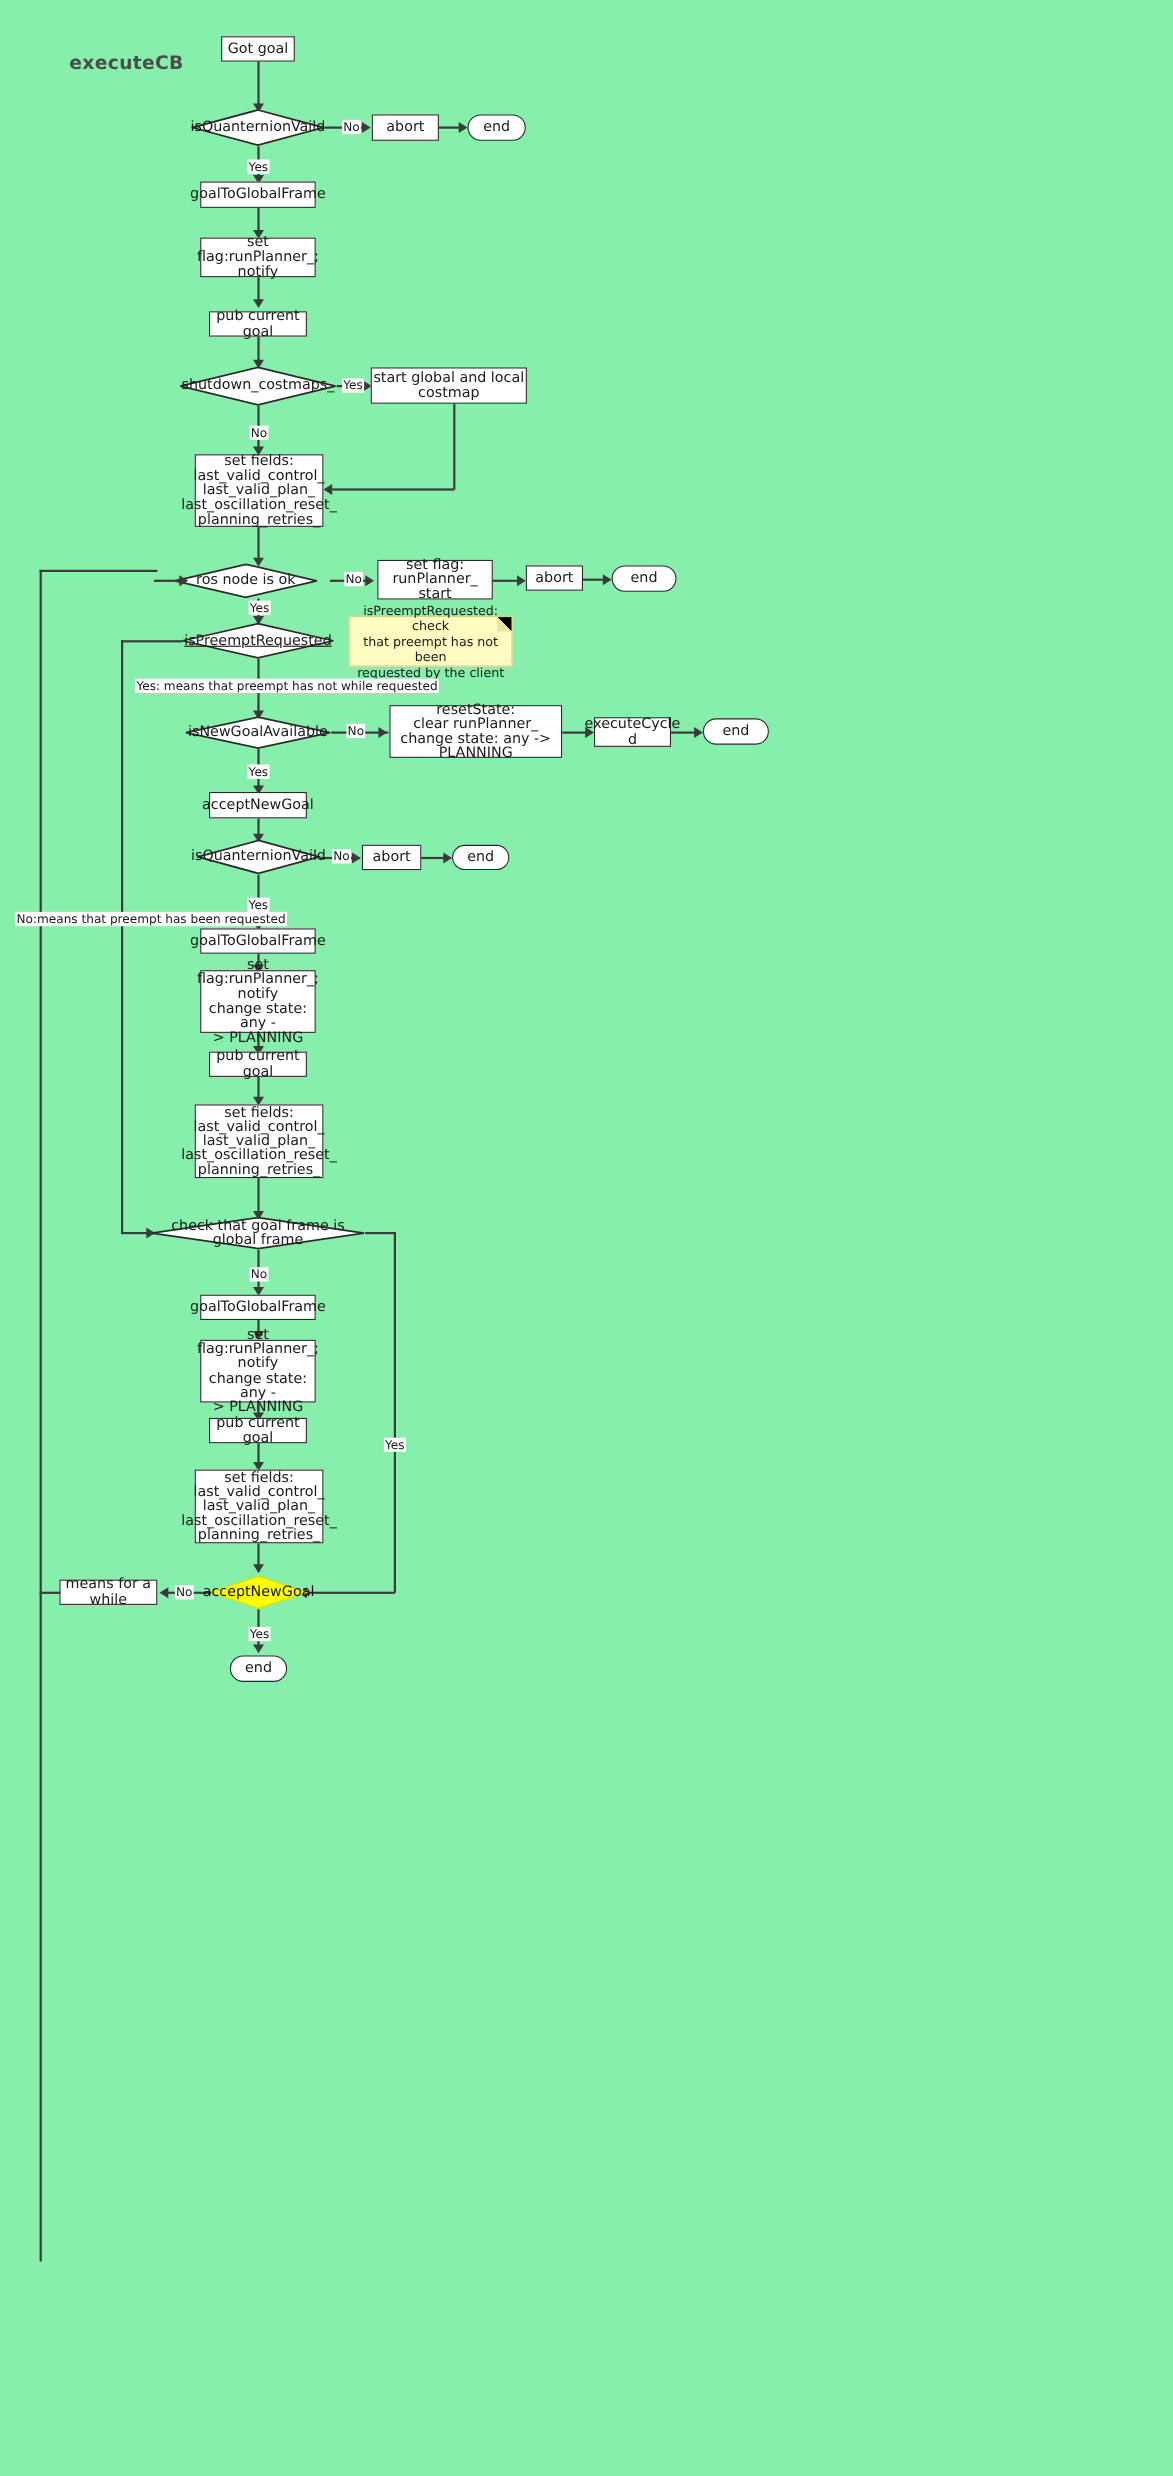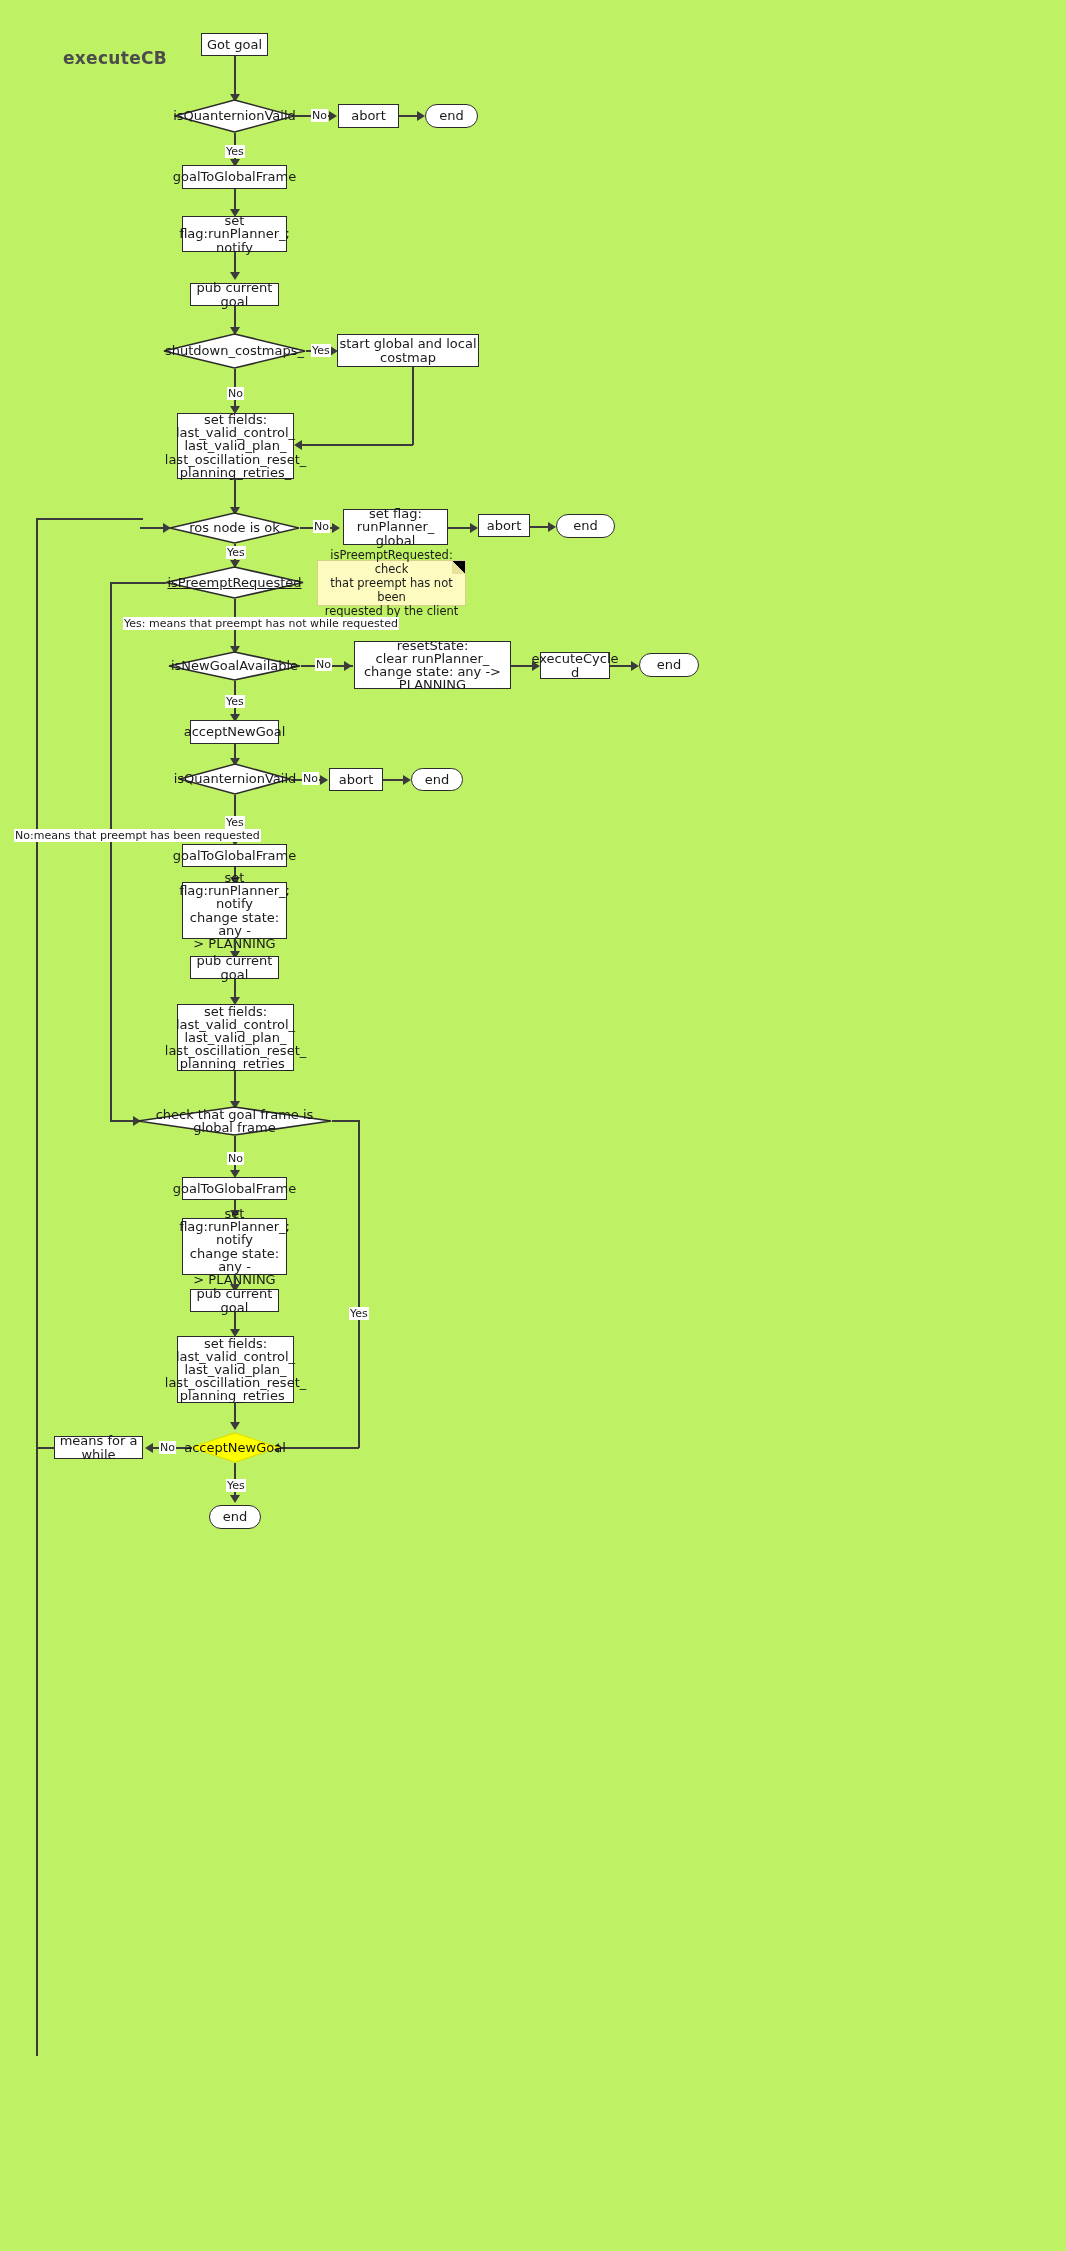--- a/index.html
+++ b/index.html
@@ -4,21 +4,21 @@
 <style>
   html, body {
     margin: 0;
     padding: 0;
     background: #000000;
   }
   #canvas {
     position: relative;
     width: 1066px;
     height: 2251px;
-    background: #bef264;
+    background: #86efac;
     font-family: "DejaVu Sans", sans-serif;
     overflow: hidden;
   }
   
   .node {
     position: absolute;
     box-sizing: border-box;
     display: flex;
     align-items: center;
     justify-content: center;
@@ -188,37 +188,37 @@
 
   <div class="node rect" style="left:177px; top:413px; width:117px; height:66px;">set fields:
 last_valid_control_
 last_valid_plan_
 last_oscillation_reset_
 planning_retries_</div>
 
   <div class="edge v" style="left:234px; top:479px; height:34px;"></div>
   <div class="arrow down" style="left:230px; top:507px;"></div>
 
-  <div class="node diamond" style="left:169px; top:512px; width:131px; height:32px;">
+  <div class="node diamond" style="left:158px; top:512px; width:131px; height:32px;">
     <svg class="dshape" viewBox="0 0 131 32" preserveAspectRatio="none">
       <polygon points="65.5,1 130,16 65.5,31 1,16" fill="#ffffff" stroke="#2b2b2b" stroke-width="1.6"></polygon>
     </svg>
     <span class="dlabel">ros node is ok</span>
   </div>
 
   <div class="edge h" style="left:140px; top:527px; width:30px;"></div>
   <div class="arrow right" style="left:163px; top:523px;"></div>
   <div class="edge v" style="left:36px; top:518px; height:1538px;"></div>
   <div class="edge h" style="left:36px; top:518px; width:107px;"></div>
 
   <div class="edge h" style="left:300px; top:527px; width:38px;"></div>
   <div class="elabel" style="left:313px; top:520px;">No</div>
   <div class="arrow right" style="left:332px; top:523px;"></div>
   <div class="node rect" style="left:343px; top:509px; width:105px; height:36px;">set flag: runPlanner_
-global</div>
+start</div>
 
   <div class="edge h" style="left:448px; top:527px; width:25px;"></div>
   <div class="arrow right" style="left:470px; top:523px;"></div>
   <div class="node rect" style="left:478px; top:514px; width:52px; height:23px;">abort</div>
   <div class="edge h" style="left:530px; top:526px; width:22px;"></div>
   <div class="arrow right" style="left:548px; top:522px;"></div>
   <div class="node stadium" style="left:556px; top:514px; width:59px; height:24px;">end</div>
 
   <div class="edge v" style="left:234px; top:544px; height:22px;"></div>
   <div class="elabel" style="left:226px; top:546px;">Yes</div>

